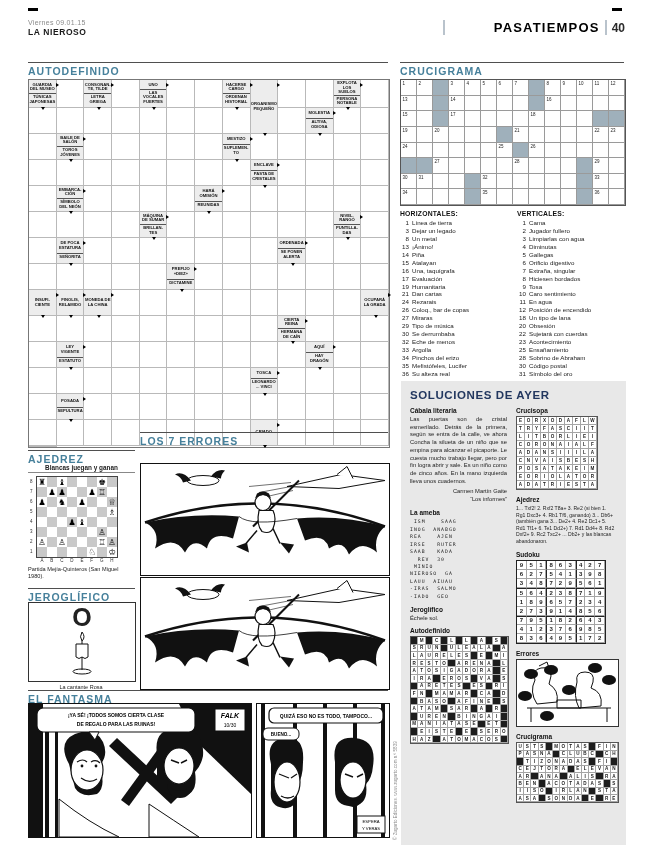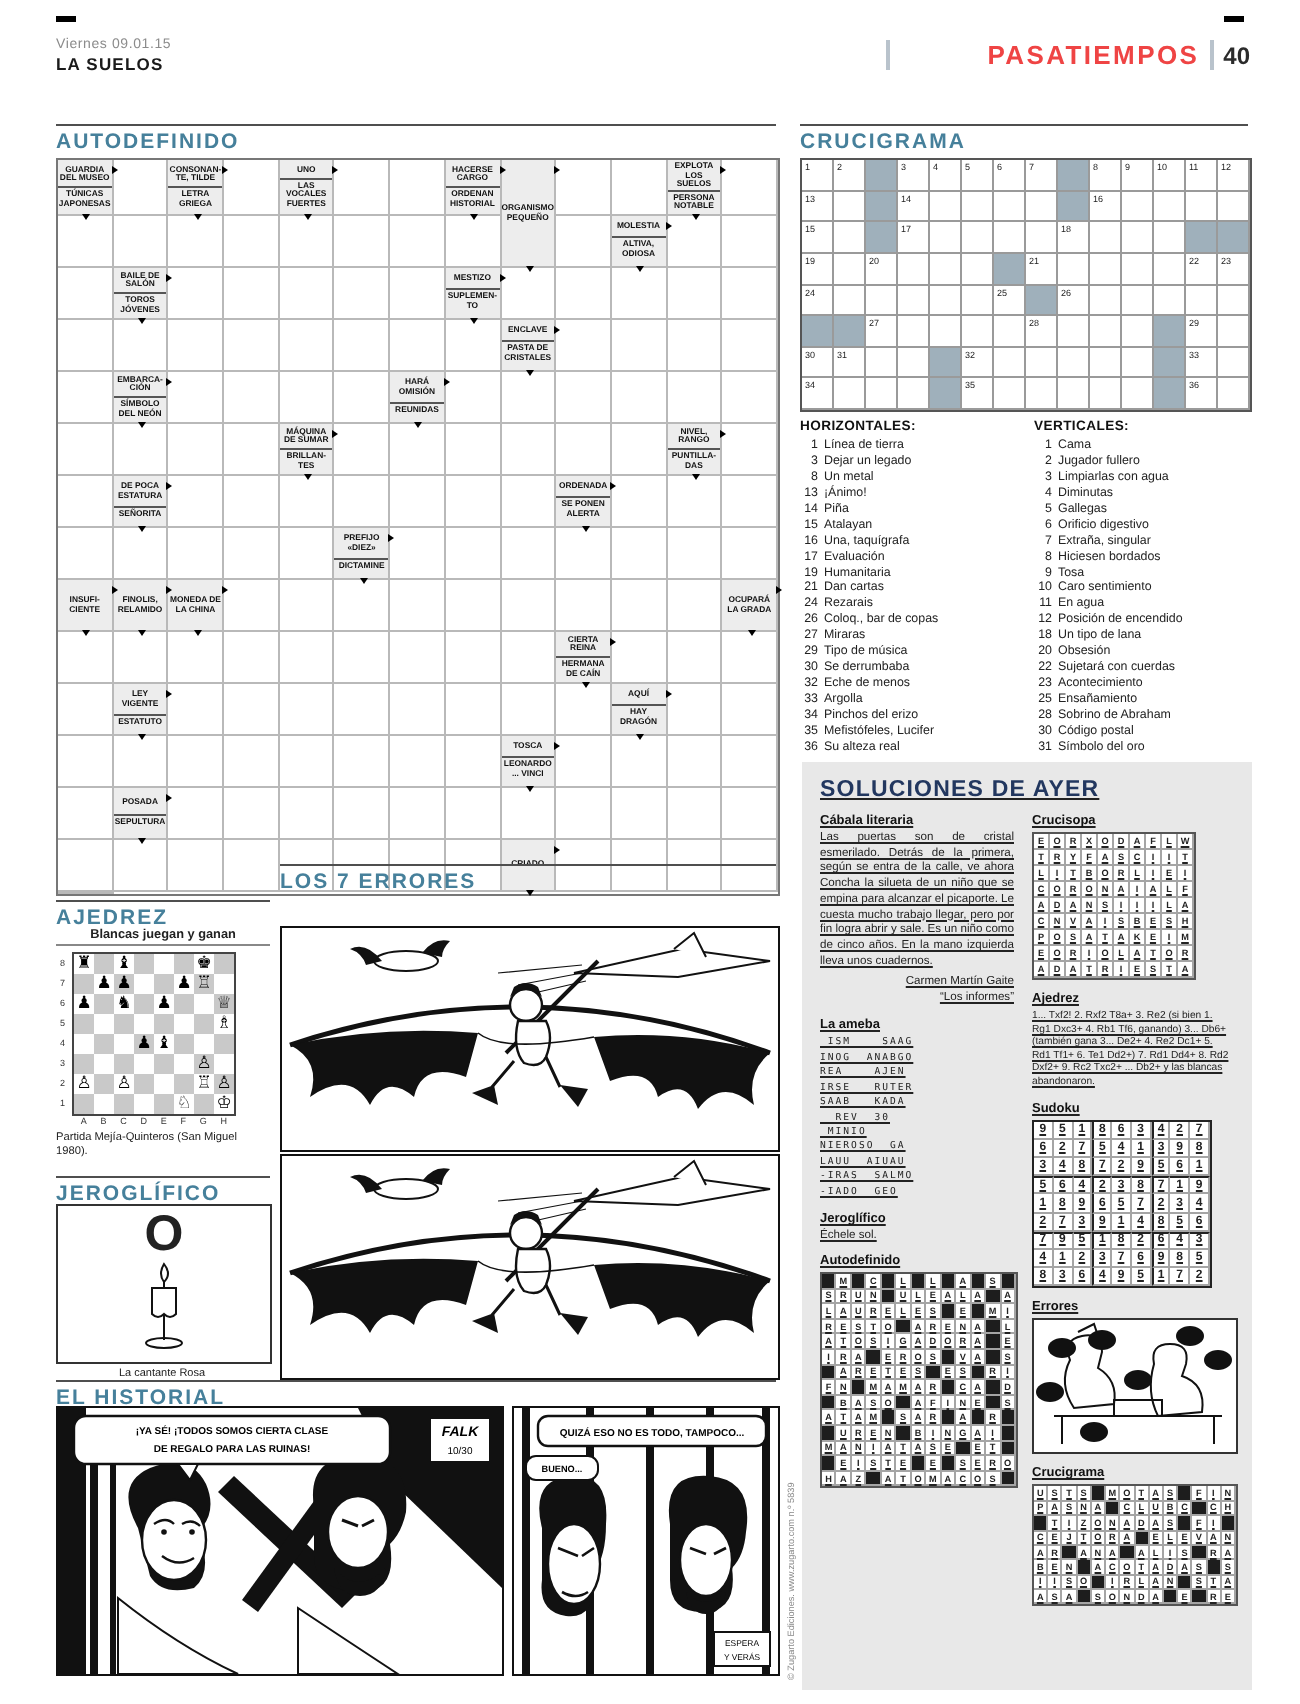--- a/index.html
+++ b/index.html
@@ -4,21 +4,21 @@
 <style>
   html,body{margin:0;padding:0;background:#fff;}
   body{width:650px;height:852px;position:relative;font-family:"Liberation Sans",sans-serif;color:#222;overflow:hidden;}
   .abs{position:absolute;}
   .crop{position:absolute;top:8px;width:10px;height:3px;background:#000;}
   
   .date{top:19px;left:28px;font-size:7px;color:#8b8b8b;letter-spacing:.3px;}
   .paper{top:27px;left:28px;font-size:8.5px;font-weight:bold;color:#1a1a1a;letter-spacing:.6px;}
   .hdr-right{top:20px;right:25px;display:flex;align-items:center;gap:5px;}
   .hdr-bar{width:2px;height:15px;background:#b9c3cc;}
-  .hdr-sec{font-size:13px;font-weight:bold;color:#ef4444;letter-spacing:1.2px;padding-left:44px;}
+  .hdr-sec{font-size:13px;font-weight:bold;color:#000000;letter-spacing:1.2px;padding-left:44px;}
   .hdr-page{font-size:12px;font-weight:bold;color:#2b2b2b;}
   
   .sec{border-top:1.5px solid #4f4f4f;padding-top:2px;font-size:10.5px;font-weight:bold;color:#46809b;letter-spacing:1px;}
   
   .agrid{left:28px;top:79px;width:360px;height:367px;display:grid;grid-template-columns:repeat(13,1fr);grid-template-rows:repeat(14,1fr);border:1px solid #777;background:#fff;}
   .agrid .c{border-right:.5px solid #b9b9b9;border-bottom:.5px solid #b9b9b9;position:relative;}
   .agrid .clue{background:#ededed;font-size:4.2px;font-weight:bold;line-height:1.1;text-align:center;display:flex;flex-direction:column;justify-content:space-evenly;padding:1px 0;text-transform:uppercase;color:#111;}
   .agrid .clue .p+.p{border-top:.5px solid #555;padding-top:1px;}
   .agrid .ar{position:absolute;right:-3px;top:3px;width:0;height:0;border-left:3px solid #000;border-top:2px solid transparent;border-bottom:2px solid transparent;z-index:2;}
   .agrid .ad{position:absolute;left:46%;bottom:-3px;width:0;height:0;border-top:3px solid #000;border-left:2px solid transparent;border-right:2px solid transparent;z-index:2;}
@@ -26,21 +26,21 @@
   .cgrid{left:400px;top:79px;width:224px;height:125px;display:grid;grid-template-columns:repeat(14,1fr);grid-template-rows:repeat(8,1fr);border:1.2px solid #555;background:#fff;}
   .cgrid .c{border-right:.5px solid #9a9a9a;border-bottom:.5px solid #9a9a9a;font-size:4.5px;color:#222;padding:1px 0 0 1.5px;}
   .cgrid .blk{background:#9fb0bb;}
   
   .clues{left:400px;top:210px;width:226px;display:flex;gap:9px;}
   .clue-col{width:108px;}
   .clue-col h4{margin:0 0 2px 0;font-size:6.8px;letter-spacing:.2px;color:#111;}
   .clue-col ul{margin:0;padding:0;list-style:none;font-size:6.2px;line-height:1.28;color:#222;}
   .clue-col .n{display:inline-block;width:9px;text-align:right;margin-right:3px;}
   
-  .sol{left:401px;top:381px;width:225px;height:464px;background:#e8e8e8;box-sizing:border-box;padding:8px 9px;overflow:hidden;text-decoration:underline;}
+  .sol{left:401px;top:381px;width:225px;height:464px;background:#e8e8e8;box-sizing:border-box;padding:8px 9px;overflow:hidden;}
   .sol h2{margin:0 0 6px 0;font-size:11.5px;color:#22375f;letter-spacing:.6px;}
   .sol-cols{display:flex;gap:9px;}
   .sol-l{width:97px;}.sol-r{width:101px;}
   .sol h5{margin:6px 0 2px 0;font-size:6.5px;color:#111;}
   .sol h5:first-child{margin-top:0;}
   .cabala{font-size:5.8px;line-height:1.33;color:#222;text-align:justify;margin:0;}
   .cab-auth{font-size:5.8px;text-align:right;margin-top:3px;line-height:1.3;}
   .ameba{font-family:"DejaVu Sans Mono",monospace;font-size:4.8px;line-height:1.55;margin:0;color:#222;letter-spacing:1px;}
   .chtext{font-size:5.1px;line-height:1.3;color:#222;margin:0;}
   .mini{display:grid;border:1px solid #555;background:#fff;}
@@ -71,21 +71,21 @@
   .panel{border:1.2px solid #111;background:#fff;display:block;}
   .bubble-text{font-size:5px;font-weight:bold;font-family:"Liberation Sans",sans-serif;}
 </style>
 </head>
 <body>
 
 <div class="crop" style="left:28px"></div>
 <div class="crop" style="left:612px"></div>
 
 <div class="abs date">Viernes 09.01.15</div>
-<div class="abs paper">LA SUELOS</div>
+<div class="abs paper">LA NIEROSO</div>
 <div class="abs hdr-right">
   <div class="hdr-bar"></div>
   <div class="hdr-sec">PASATIEMPOS</div>
   <div class="hdr-bar"></div>
   <div class="hdr-page">40</div>
 </div>
 
 <div class="abs sec" style="left:28px;top:62px;width:360px">AUTODEFINIDO</div>
 <div class="abs agrid" id="agrid">
     <div class="c clue">
@@ -698,21 +698,21 @@
     <path d="M139 78 l14 2 l-5 9 Z" fill="#111"></path>
     <path d="M98 52 q12 10 58 2" stroke="#111" stroke-width="0.8" fill="none"></path>
   </g>
   </defs>
   <use href="#flyer"></use>
 </svg>
 <svg class="abs panel" style="left:140px;top:577px" width="248" height="111" viewBox="0 0 248 110">
   <use href="#flyer"></use>
 </svg>
 
-<div class="abs sec" style="left:28px;top:690px;width:360px">EL HISTORIAL</div>
+<div class="abs sec" style="left:28px;top:690px;width:360px">EL FANTASMA</div>
 <svg class="abs panel" style="left:28px;top:703px" width="222" height="133" viewBox="0 0 222 133">
   <rect x="0" y="0" width="222" height="133" fill="#fff"></rect>
   <rect x="0" y="0" width="14" height="133" fill="#111"></rect>
   <rect x="16" y="20" width="4" height="113" fill="#111"></rect>
   <rect x="26" y="24" width="3" height="109" fill="#111"></rect>
   <path d="M150 0 L222 0 L222 90 L170 40 Z" fill="#111"></path>
   <path d="M88 34 L150 92 L142 100 L80 42 Z" fill="#111"></path>
   <path d="M140 30 L92 96 L100 102 L148 36 Z" fill="#111"></path>
   <path d="M40 60 q-12 -22 6 -30 q20 -8 28 8 q6 14 -4 24 q8 20 -2 28 q-16 4 -22 -6 Z" fill="#111"></path>
   <ellipse cx="58" cy="66" rx="16" ry="20" fill="#fff" stroke="#111" stroke-width="1.2"></ellipse>

